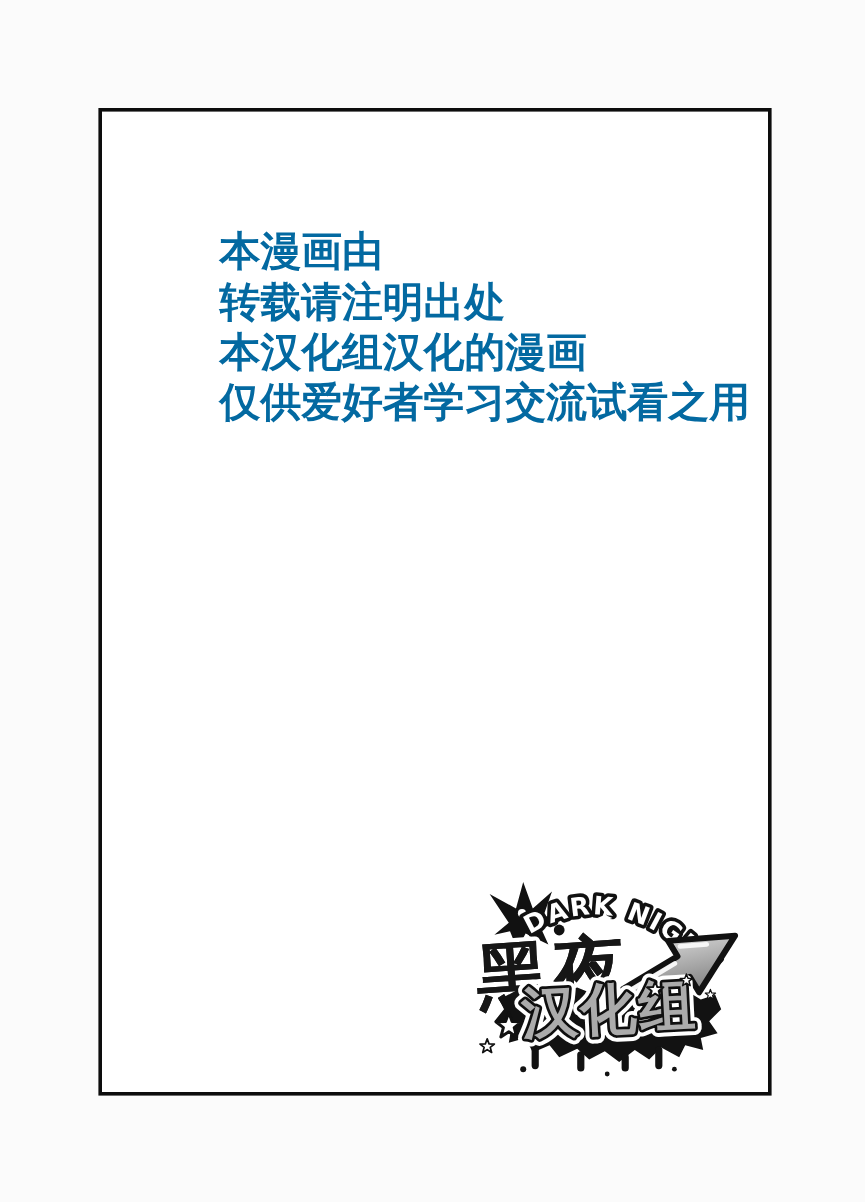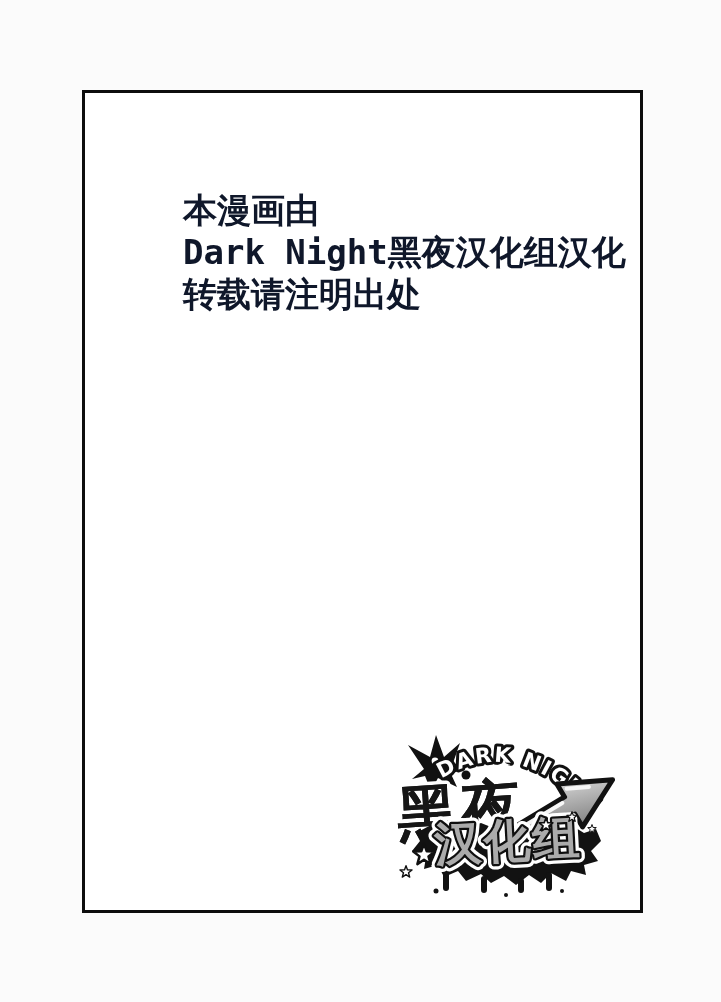--- a/index.html
+++ b/index.html
@@ -9,39 +9,40 @@
     font-family:"DejaVu Sans", sans-serif;
   }
   .frame{
     position:absolute;left:82px;top:90px;width:561px;height:823px;
     box-sizing:border-box;border:3px solid #0d0d0d;background:#ffffff;
   }
   .credit{
     position:absolute;left:98px;top:96px;
     font-family:"DejaVu Sans Mono","Liberation Mono",monospace;
     font-weight:bold;font-size:34px;line-height:42px;
-    color:#0f172a;white-space:nowrap;letter-spacing:0px;
+    color:#0369a1;white-space:nowrap;letter-spacing:0px;
   }
   .credit .line{height:42px;}
   .logo{
     position:absolute;left:386px;top:733px;width:252px;height:170px;
   }
   svg text{font-family:"DejaVu Sans","Liberation Sans",sans-serif;}
 </style>
 </head>
 <body>
 
 <div class="page">
 
   <div class="frame">
 
     <div class="credit">
       <div class="line">本漫画由</div>
-      <div class="line">Dark Night黑夜汉化组汉化</div>
       <div class="line">转载请注明出处</div>
+      <div class="line">本汉化组汉化的漫画</div>
+      <div class="line">仅供爱好者学习交流试看之用</div>
     </div>
 
   </div>
 
   <svg class="logo" viewBox="0 0 252 170" xmlns="http://www.w3.org/2000/svg">
 
     <defs>
       <linearGradient id="arrowGrad" x1="0" y1="1" x2="1" y2="0">
         <stop offset="0" stop-color="#4e4e4e"></stop>
         <stop offset="0.5" stop-color="#9a9a9a"></stop>

